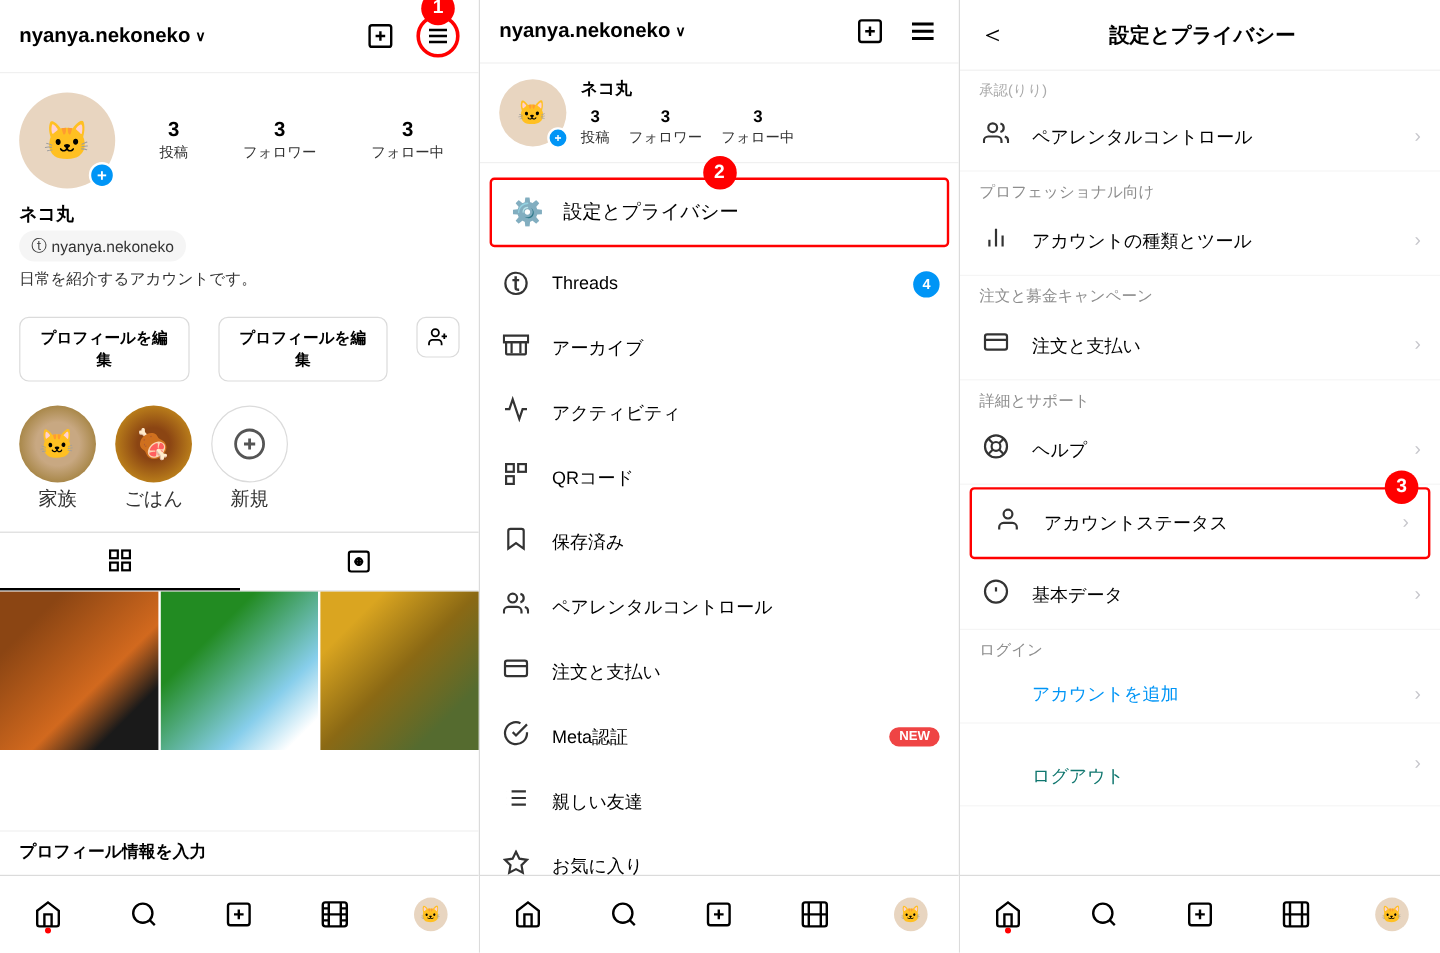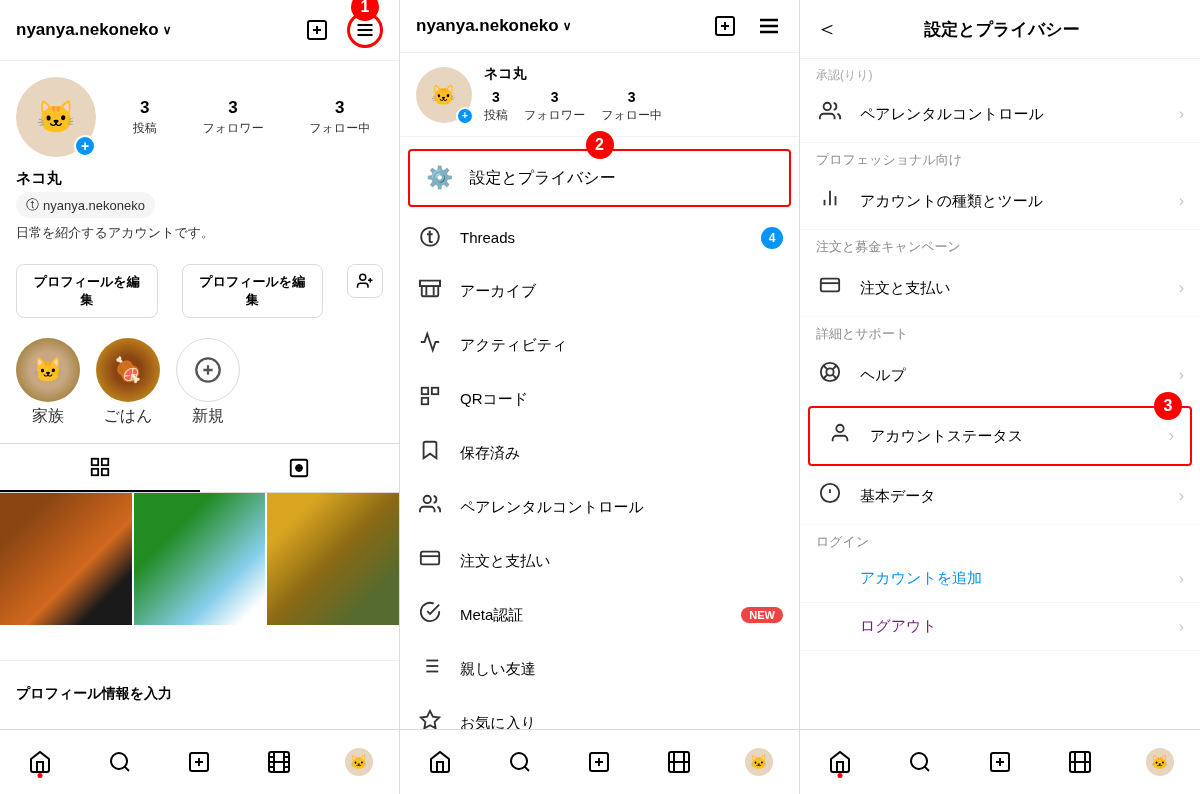--- a/index.html
+++ b/index.html
@@ -286,21 +286,21 @@
       background: linear-gradient(135deg, #8B4513 20%, #D2691E 60%, #1a1a1a 80%);
     }
     .post-cell-nature {
       background: linear-gradient(135deg, #228B22 30%, #87CEEB 70%, #fff 90%);
     }
     .post-cell-dog {
       background: linear-gradient(135deg, #DAA520 20%, #8B6914 50%, #556B2F 80%);
     }
 
     .profile-complete {
-      padding: 24px 16px;
+      padding: 8px 16px;
       border-top: 1px solid #f0f0f0;
     }
 
     .complete-title {
       font-size: 14px;
       font-weight: 700;
       margin-bottom: 2px;
     }
 
     .complete-progress {
@@ -1048,21 +1048,21 @@
     <div class="section-label">ログイン</div>
 
     <div class="settings-row">
       <span class="settings-row-icon"></span>
       <span class="settings-row-label" style="color:#0095f6;">アカウントを追加</span>
       <span class="chevron-right">›</span>
     </div>
 
     <div class="settings-row">
       <span class="settings-row-icon"></span>
-      <span class="settings-row-label" style="color:#701a75;">ログアウト</span>
+      <span class="settings-row-label" style="color:#0f766e;margin-top:21px;">ログアウト</span>
       <span class="chevron-right">›</span>
     </div>
   </div>
 
   <div class="bottom-nav">
     <div class="nav-item">
       <svg width="24" height="24" viewBox="0 0 24 24" fill="none" stroke="currentColor" stroke-width="2">
         <path d="M3 9l9-7 9 7v11a2 2 0 0 1-2 2H5a2 2 0 0 1-2-2z"></path>
         <polyline points="9 22 9 12 15 12 15 22"></polyline>
       </svg>

